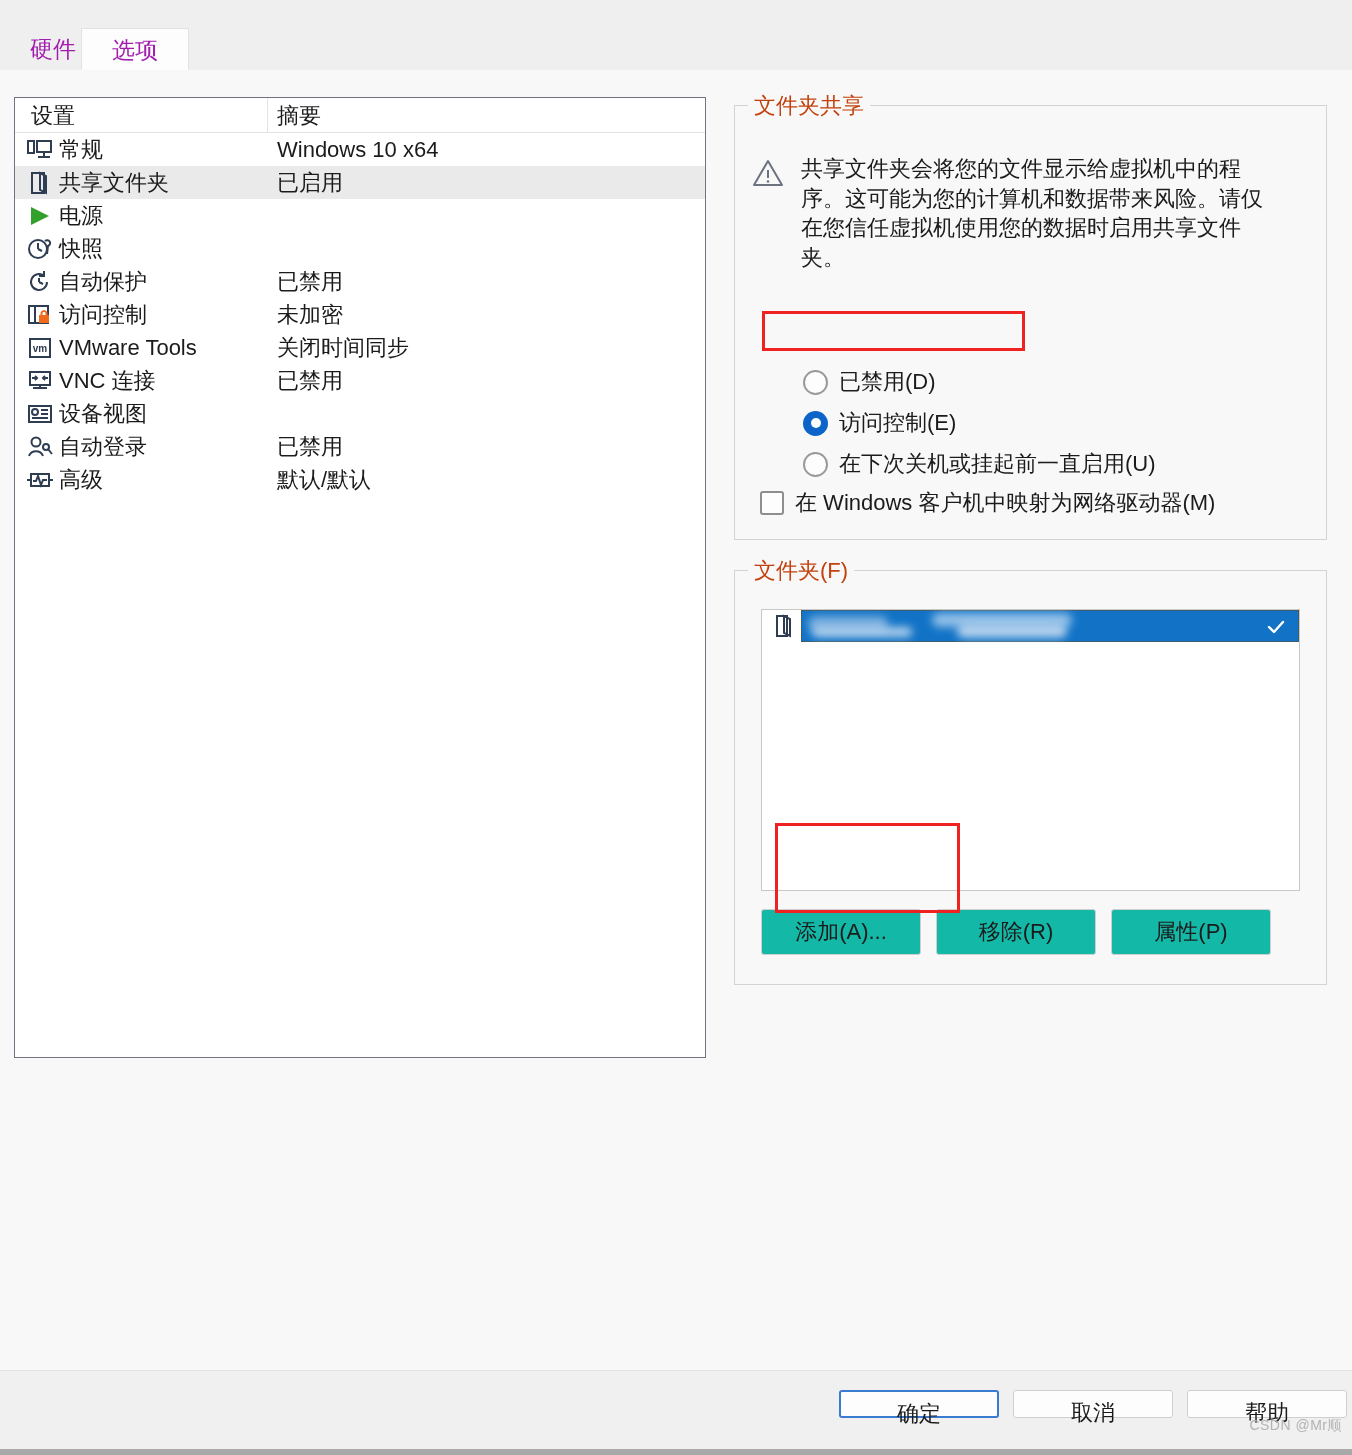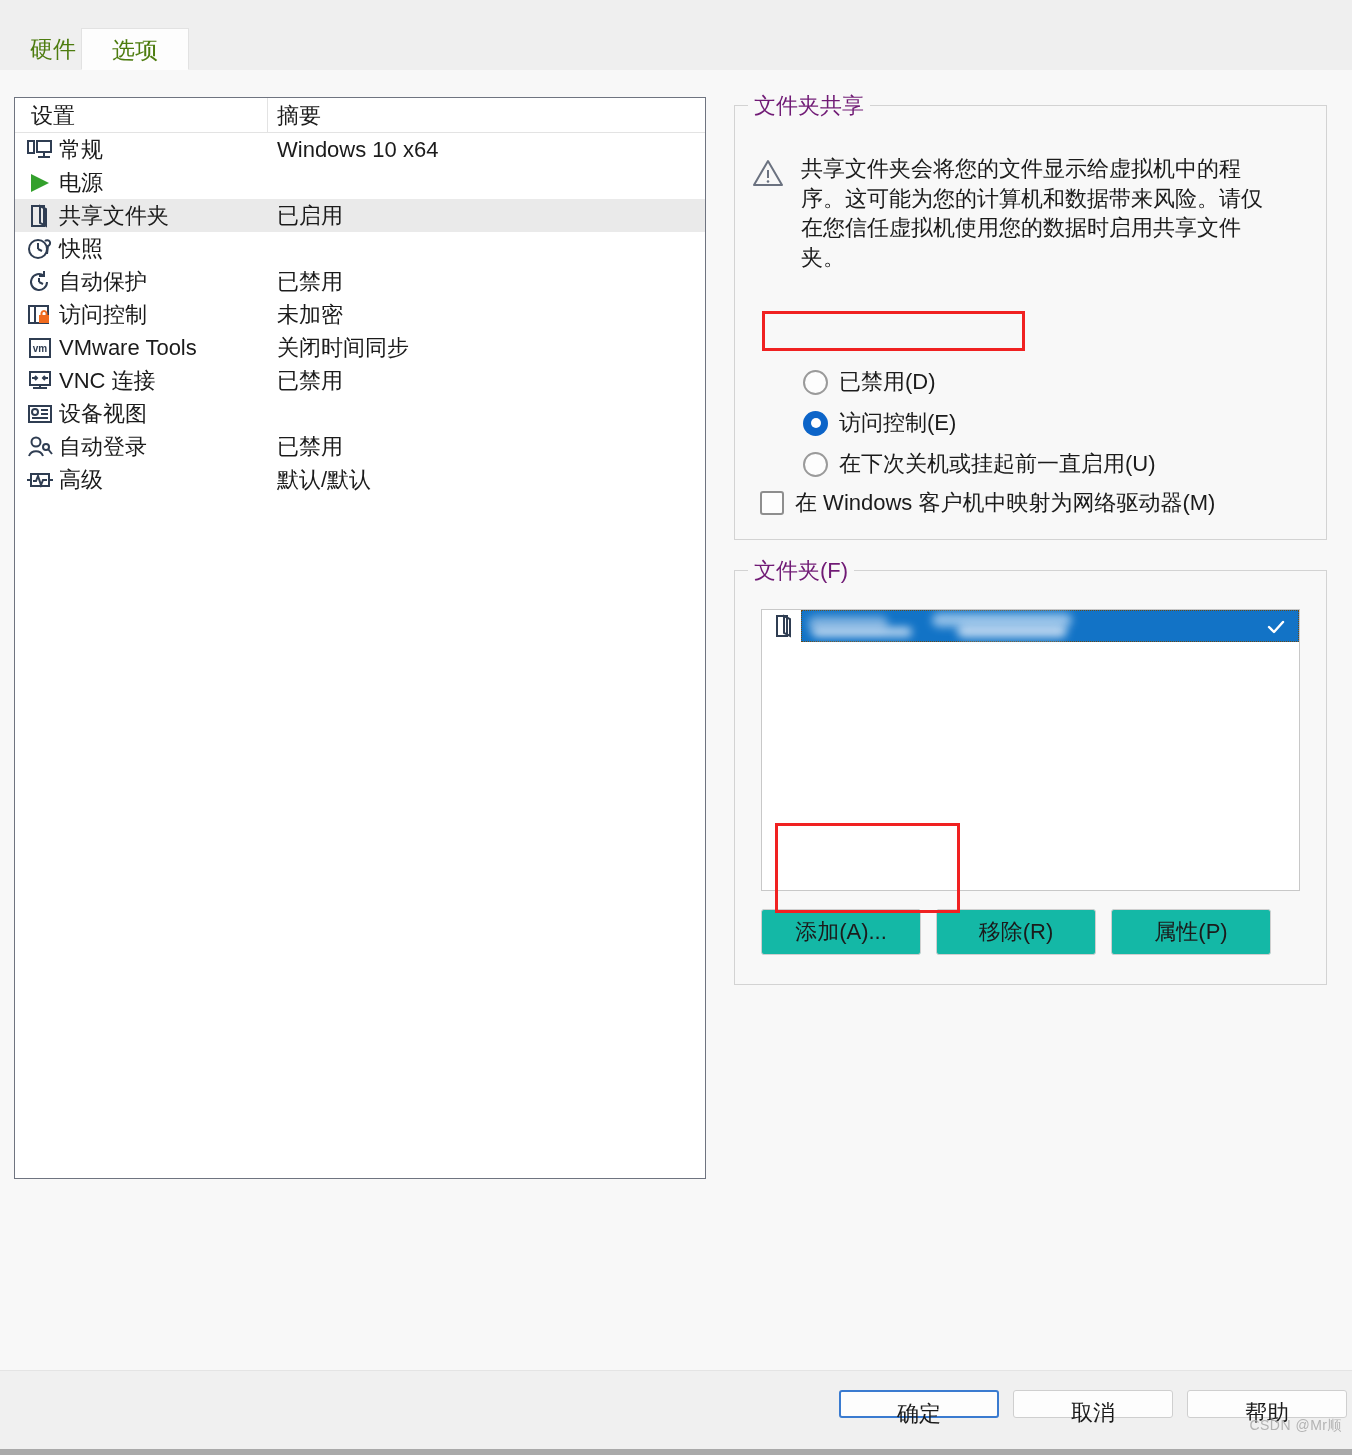--- a/index.html
+++ b/index.html
@@ -26,21 +26,21 @@
     background: #efefef;
     border-bottom: 1px solid #dcdcdc;
   }
   .tab {
     position: absolute;
     top: 28px;
     height: 42px;
     line-height: 42px;
     padding: 0 30px;
     font-size: 23px;
-    color: #4d7c0f;
+    color: #a21caf;
     box-sizing: border-box;
     text-align: center;
     cursor: default;
   }
   .tab.inactive {
     left: 0;
     background: transparent;
   }
   .tab.active {
     left: 81px;
@@ -59,21 +59,21 @@
     width: 1352px;
     height: 1300px;
     background: #f8f8f8;
   }
 
   
   .settings-panel {
     position: absolute;
     left: 14px; top: 27px;
     width: 692px;
-    height: 1082px;
+    height: 961px;
     background: #ffffff;
     border: 1px solid #6f7480;
     box-sizing: border-box;
   }
   .settings-header {
     position: relative;
     height: 34px;
     border-bottom: 1px solid #e3e3e3;
   }
   .settings-header .col-a {
@@ -125,21 +125,21 @@
     border: 1px solid #d3d3d3;
     box-sizing: border-box;
     background: transparent;
   }
   .group > .group-title {
     position: absolute;
     top: -15px; left: 13px;
     background: #f8f8f8;
     padding: 0 6px;
     font-size: 22px;
-    color: #701a75;
+    color: #c2410c;
     white-space: nowrap;
   }
   #group-sharing {
     left: 734px; top: 35px;
     width: 593px; height: 435px;
   }
   #group-folders {
     left: 734px; top: 500px;
     width: 593px; height: 415px;
   }
@@ -379,39 +379,39 @@
             <rect x="2" y="4" width="6" height="12" fill="none" stroke="#2f3d52" stroke-width="2"></rect>
             <rect x="11" y="4" width="14" height="11" fill="none" stroke="#2f3d52" stroke-width="2"></rect>
             <line x1="18" y1="15" x2="18" y2="19" stroke="#2f3d52" stroke-width="2"></line>
             <line x1="12" y1="20" x2="24" y2="20" stroke="#2f3d52" stroke-width="2"></line>
           </svg>
       </span>
       <span class="lbl">常规</span>
       <span class="sum">Windows 10 x64</span>
     </div>
 
+    <div class="srow selected">
+      <span class="ico">
+        <svg width="28" height="26" viewBox="0 0 28 26">
+            <path d="M6 3 H18 V23 H6 Z" fill="none" stroke="#2f3d52" stroke-width="2"></path>
+            <path d="M14 3 L20 6 V23 L14 20 Z" fill="none" stroke="#2f3d52" stroke-width="2"></path>
+          </svg>
+      </span>
+      <span class="lbl">共享文件夹</span>
+      <span class="sum">已启用</span>
+    </div>
+
     <div class="srow">
       <span class="ico">
         <svg width="28" height="26" viewBox="0 0 28 26">
             <polygon points="5,4 23,13 5,22" fill="#33a02c"></polygon>
           </svg>
       </span>
       <span class="lbl">电源</span>
       <span class="sum"></span>
-    </div>
-
-    <div class="srow selected">
-      <span class="ico">
-        <svg width="28" height="26" viewBox="0 0 28 26">
-            <path d="M6 3 H18 V23 H6 Z" fill="none" stroke="#2f3d52" stroke-width="2"></path>
-            <path d="M14 3 L20 6 V23 L14 20 Z" fill="none" stroke="#2f3d52" stroke-width="2"></path>
-          </svg>
-      </span>
-      <span class="lbl">共享文件夹</span>
-      <span class="sum">已启用</span>
     </div>
 
     <div class="srow">
       <span class="ico">
         <svg width="28" height="26" viewBox="0 0 28 26">
             <circle cx="12" cy="13" r="9" fill="none" stroke="#2f3d52" stroke-width="2"></circle>
             <line x1="12" y1="7" x2="12" y2="13" stroke="#2f3d52" stroke-width="2"></line>
             <line x1="12" y1="13" x2="16" y2="15" stroke="#2f3d52" stroke-width="2"></line>
             <path d="M19 5 a3 3 0 1 1 3 5 l-1 8" fill="none" stroke="#2f3d52" stroke-width="2"></path>
           </svg>

